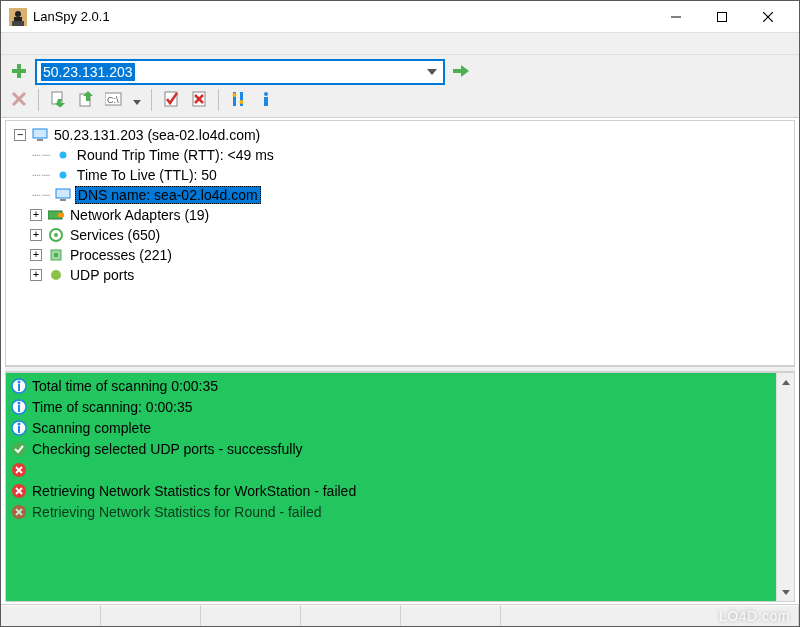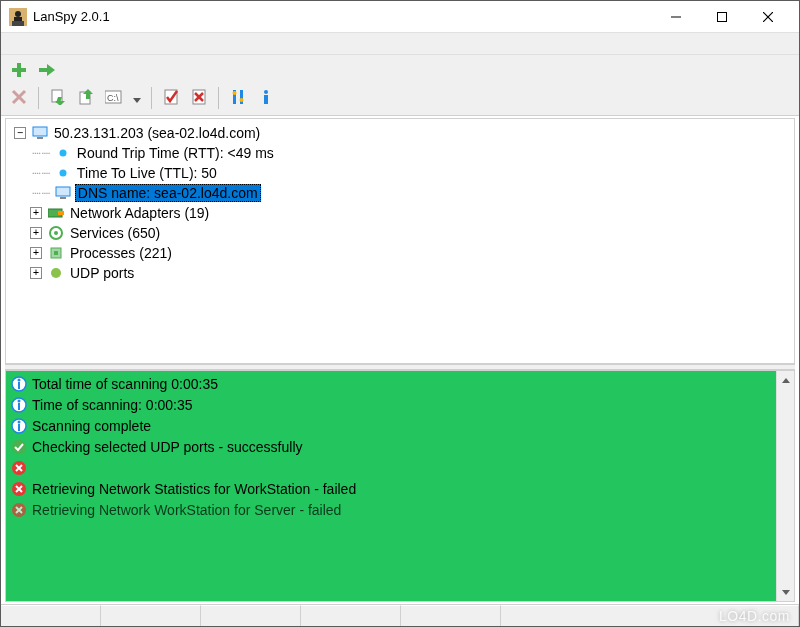--- a/index.html
+++ b/index.html
@@ -252,20 +252,28 @@
   <div class="toolbar-area">
     <div class="toolbar-row">
       <div class="tool-btn">
         <span>
           <svg width="18" height="18" viewBox="0 0 18 18">
               <rect x="7" y="2" width="4" height="14" fill="#4caf50"></rect>
               <rect x="2" y="7" width="14" height="4" fill="#4caf50"></rect>
             </svg>
         </span>
       </div>
+      <div class="addr-combo">
+        <span class="text">50.23.131.203</span>
+        <span class="drop">
+          <svg width="10" height="6">
+              <polygon points="0,0 10,0 5,6" fill="#555"></polygon>
+            </svg>
+        </span>
+      </div>
       <div class="tool-btn">
         <span>
           <svg width="20" height="18" viewBox="0 0 20 18">
               <path d="M2 7 L10 7 L10 3 L18 9 L10 15 L10 11 L2 11 Z" fill="#4caf50"></path>
             </svg>
         </span>
       </div>
     </div>
     <div class="toolbar-row">
       <div class="tool-btn">
@@ -493,21 +501,21 @@
         <span>Retrieving Network Statistics for WorkStation - failed</span>
       </div>
       <div class="log-row" style="opacity:0.7">
         <span class="ic">
             <svg width="16" height="16">
               <circle cx="8" cy="8" r="7" fill="#e53935"></circle>
               <line x1="5" y1="5" x2="11" y2="11" stroke="#fff" stroke-width="2"></line>
               <line x1="11" y1="5" x2="5" y2="11" stroke="#fff" stroke-width="2"></line>
             </svg>
           </span>
-        <span>Retrieving Network WorkStation for Server - failed</span>
+        <span>Retrieving Network Statistics for Round - failed</span>
       </div>
     </div>
     <div class="scrollbar">
       <div class="sbtn">
           <svg width="8" height="5">
             <polygon points="4,0 8,5 0,5" fill="#606060"></polygon>
           </svg>
         </div>
       <div class="track"></div>
       <div class="sbtn">

